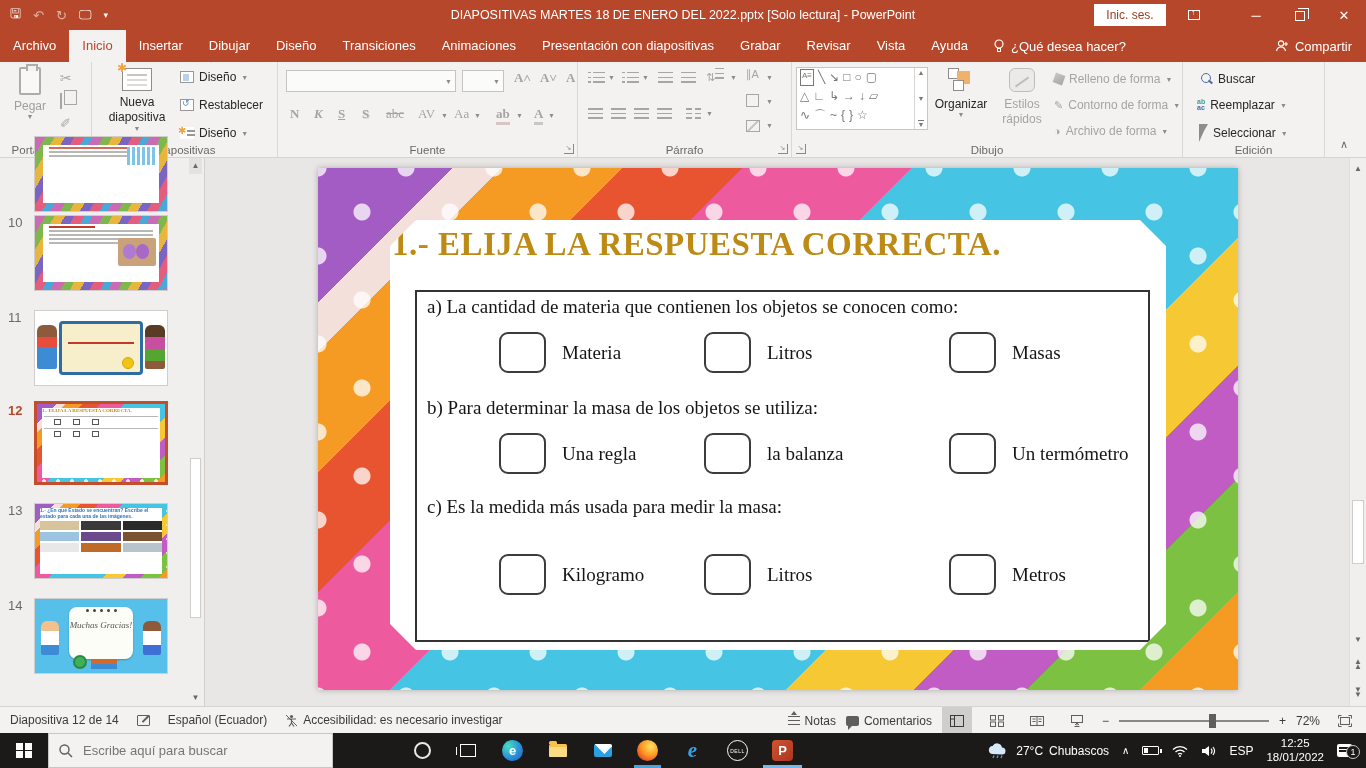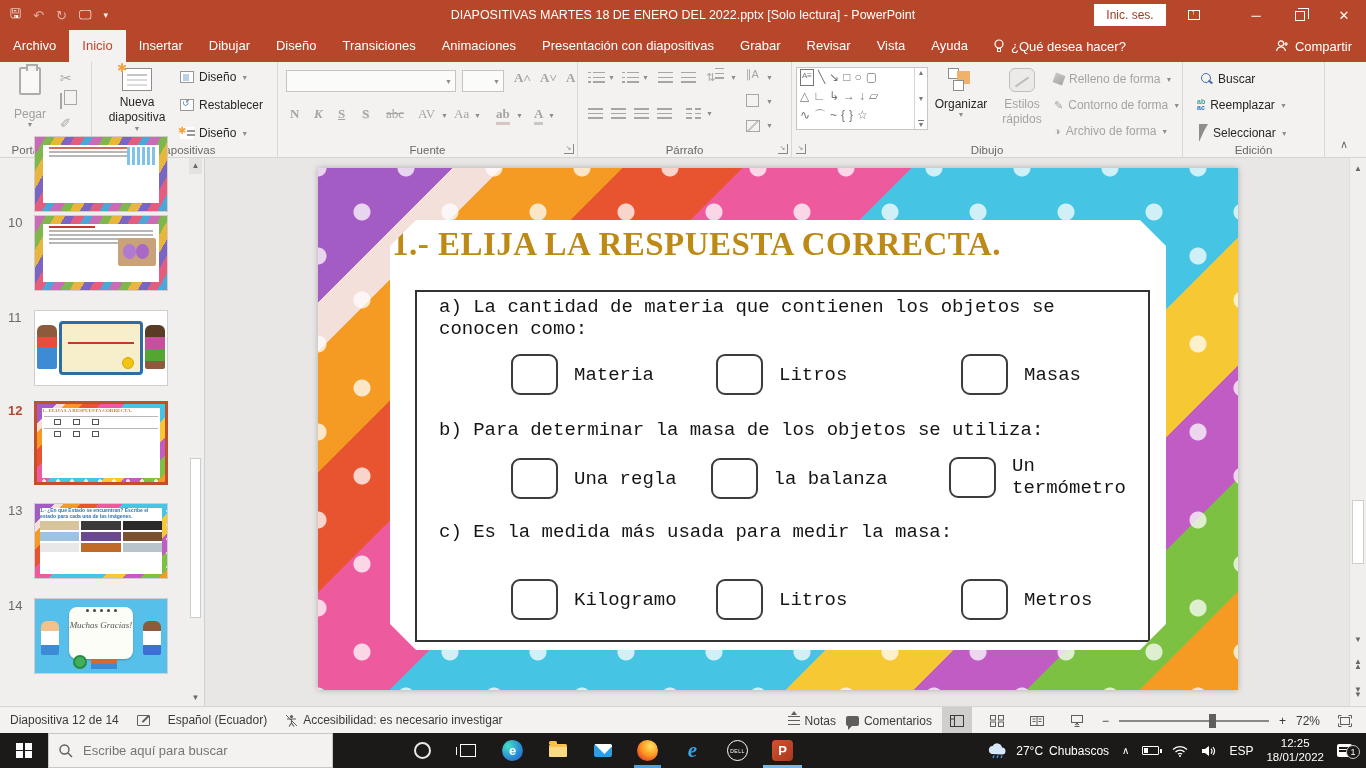--- a/index.html
+++ b/index.html
@@ -98,21 +98,21 @@
   #slide{position:absolute;left:113px;top:10px;width:920px;height:522px;overflow:hidden;box-shadow:0 0 6px rgba(0,0,0,.25);
     background-image:
       radial-gradient(rgba(255,255,255,.75) 8px,transparent 9px),
       radial-gradient(rgba(255,255,255,.75) 8px,transparent 9px),
       linear-gradient(135deg,#a45cc5 0 95px,#f3e0da 95px 130px,#f59a23 130px 215px,#e8542f 215px 300px,#ee5a9e 300px 420px,#45c4e3 420px 700px,#f6c833 700px 790px,#c05cc4 790px 870px,#7cc142 870px 950px,#f59a23 950px 1100px);
     background-size:88px 88px,88px 88px,auto;
     background-position:0 0,44px 44px,0 0}
   #panel{position:absolute;left:72px;top:52px;width:776px;height:430px;background:#fff;box-shadow:0 0 16px rgba(0,0,0,.35);
     clip-path:polygon(26px 0,calc(100% - 26px) 0,100% 26px,100% calc(100% - 26px),calc(100% - 26px) 100%,26px 100%,0 calc(100% - 26px),0 26px)}
   #slide-title{position:absolute;left:2px;top:6px;font-family:"Liberation Serif","DejaVu Serif",serif;font-weight:700;font-size:33px;letter-spacing:.5px;color:#bd8a16;cursor:text}
-  #qbox{position:absolute;left:25px;top:70px;width:735px;height:352px;background:#fff;border:2px solid #333;padding:4px 22px;font-family:Liberation Mono, monospace;color:#151515}
+  #qbox{position:absolute;left:25px;top:70px;width:735px;height:352px;background:#fff;border:2px solid #333;padding:4px 10px;font-family:Liberation Serif, serif;color:#151515}
   .qtext{font-size:19px;cursor:text}
   .opts{display:flex;align-items:flex-end;padding-left:72px;margin-top:14px}
   .opt{display:flex;align-items:center;gap:16px}
   .opt.c1{width:205px}.opt.c2{width:245px}.opt.c3{flex:1}
   .cbox{width:47px;height:41px;border:2px solid #3c3c3c;border-radius:9px;background:#fff;cursor:pointer;flex:none}
   .olabel{font-size:19px;cursor:text}
 
   
   #statusbar{position:absolute;left:0;top:706px;width:1366px;height:27px;background:#f3f2f1;border-top:1px solid #d6d4d2;font-size:12px;color:#3b3a39;display:flex;align-items:center}
   .sleft{display:flex;align-items:center;gap:18px;padding-left:10px}
@@ -216,21 +216,21 @@
         </svg>
       <span>Compartir</span>
     </span>
   </div>
 
   <div id="ribbon">
 
     <div class="rgroup" style="left:0;width:92px">
       <div class="bigbtn dis" style="left:8px;top:5px;width:44px">
         <span class="clip"></span>
-        <span style="margin-top:12px;color:#a19f9d">Pegar</span>
+        <span style="margin-top:4px;color:#a19f9d">Pegar</span>
         <span class="dd">▼</span>
       </div>
       <span class="gico abs" style="left:60px;top:8px">✂</span>
       <span class="abs" style="left:60px;top:32px"><span class="copy-ic"></span></span>
       <span class="gico abs" style="left:60px;top:54px;font-size:13px">✐</span>
       <div class="glabel">Portapapeles</div>
       <div class="launcher">↘</div>
     </div>
 
     <div class="rgroup" style="left:92px;width:186px">

